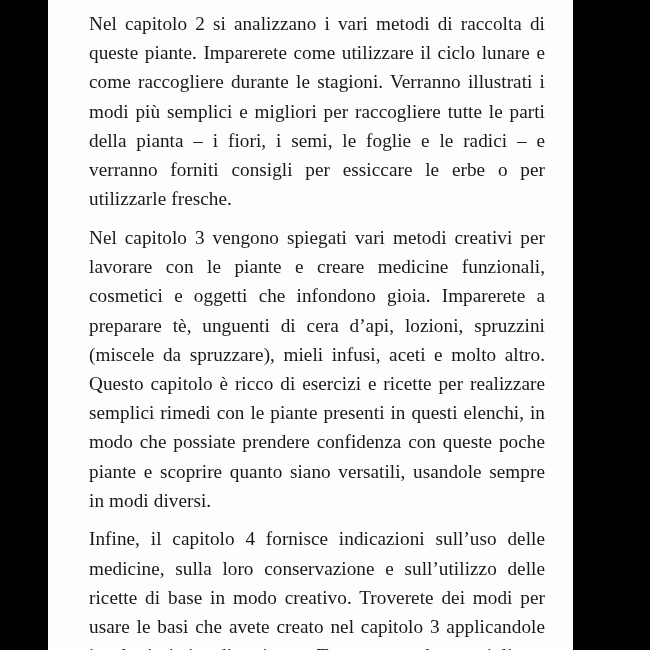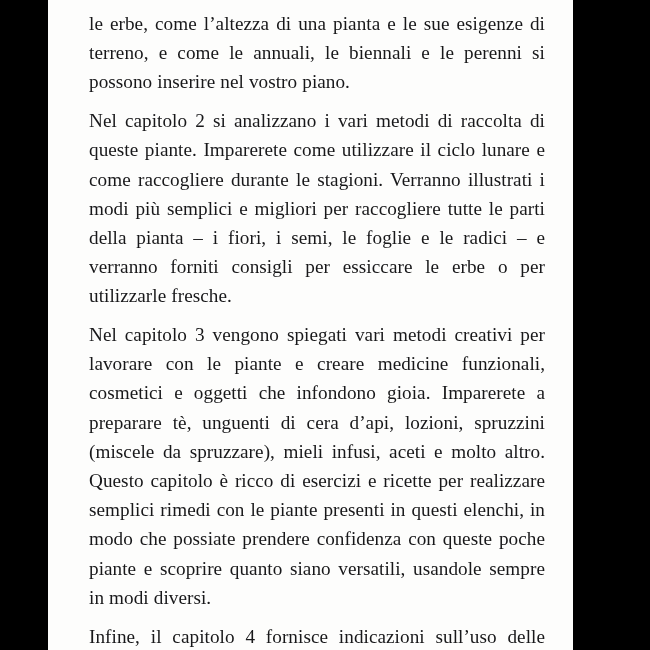--- a/index.html
+++ b/index.html
@@ -64,21 +64,20 @@
   .scan-edge-right { left: 573px; width: 77px; }
 </style>
 </head>
 <body>
 
 <div class="scan-frame">
 
   <div class="page-sheet">
     <div class="text-column">
 
-      <p class="para">le erbe, come l’altezza di una pianta e le sue esigenze di terreno, e come le annuali, le biennali e le perenni si possono inserire nel vostro piano.</p>
 
       <p class="para">Nel capitolo 2 si analizzano i vari metodi di raccolta di queste piante. Imparerete come utilizzare il ciclo lunare e come raccogliere durante le stagioni. Verranno illustrati i modi più semplici e migliori per raccogliere tutte le parti della pianta – i fiori, i semi, le foglie e le radici – e verranno forniti consigli per essiccare le erbe o per utilizzarle fresche.</p>
 
       <p class="para">Nel capitolo 3 vengono spiegati vari metodi creativi per lavorare con le piante e creare medicine funzionali, cosmetici e oggetti che infondono gioia. Imparerete a preparare tè, unguenti di cera d’api, lozioni, spruzzini (miscele da spruzzare), mieli infusi, aceti e molto altro. Questo capitolo è ricco di esercizi e ricette per realizzare semplici rimedi con le piante presenti in questi elenchi, in modo che possiate prendere confidenza con queste poche piante e scoprire quanto siano versatili, usandole sempre in modi diversi.</p>
 
       <p class="para">Infine, il capitolo 4 fornisce indicazioni sull’uso delle medicine, sulla loro conservazione e sull’utilizzo delle ricette di base in modo creativo. Troverete dei modi per usare le basi che avete creato nel capitolo 3 applicandole in ulteriori rimedi e ricette. Troverete anche consigli per preparare cestini con le vostre prelibatezze che potrete regalare.</p>
 
     </div>
   </div>
 

